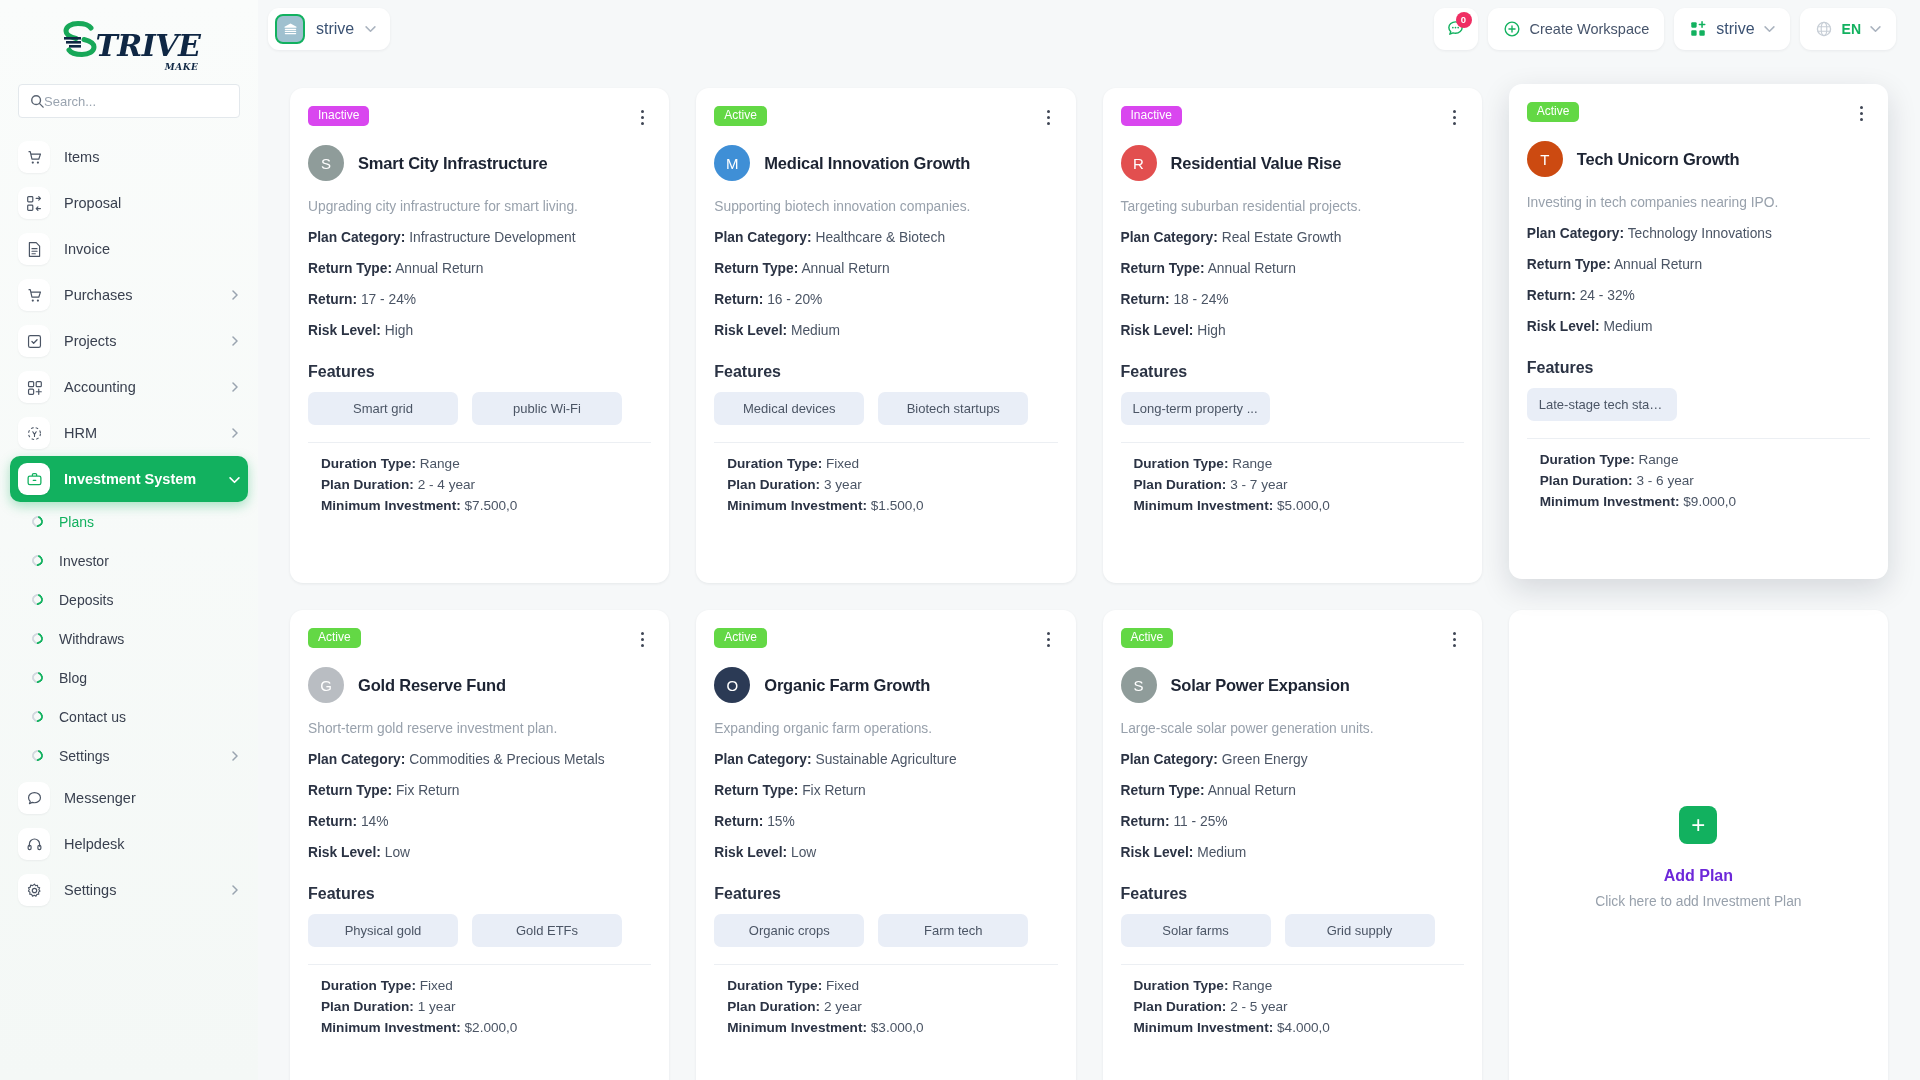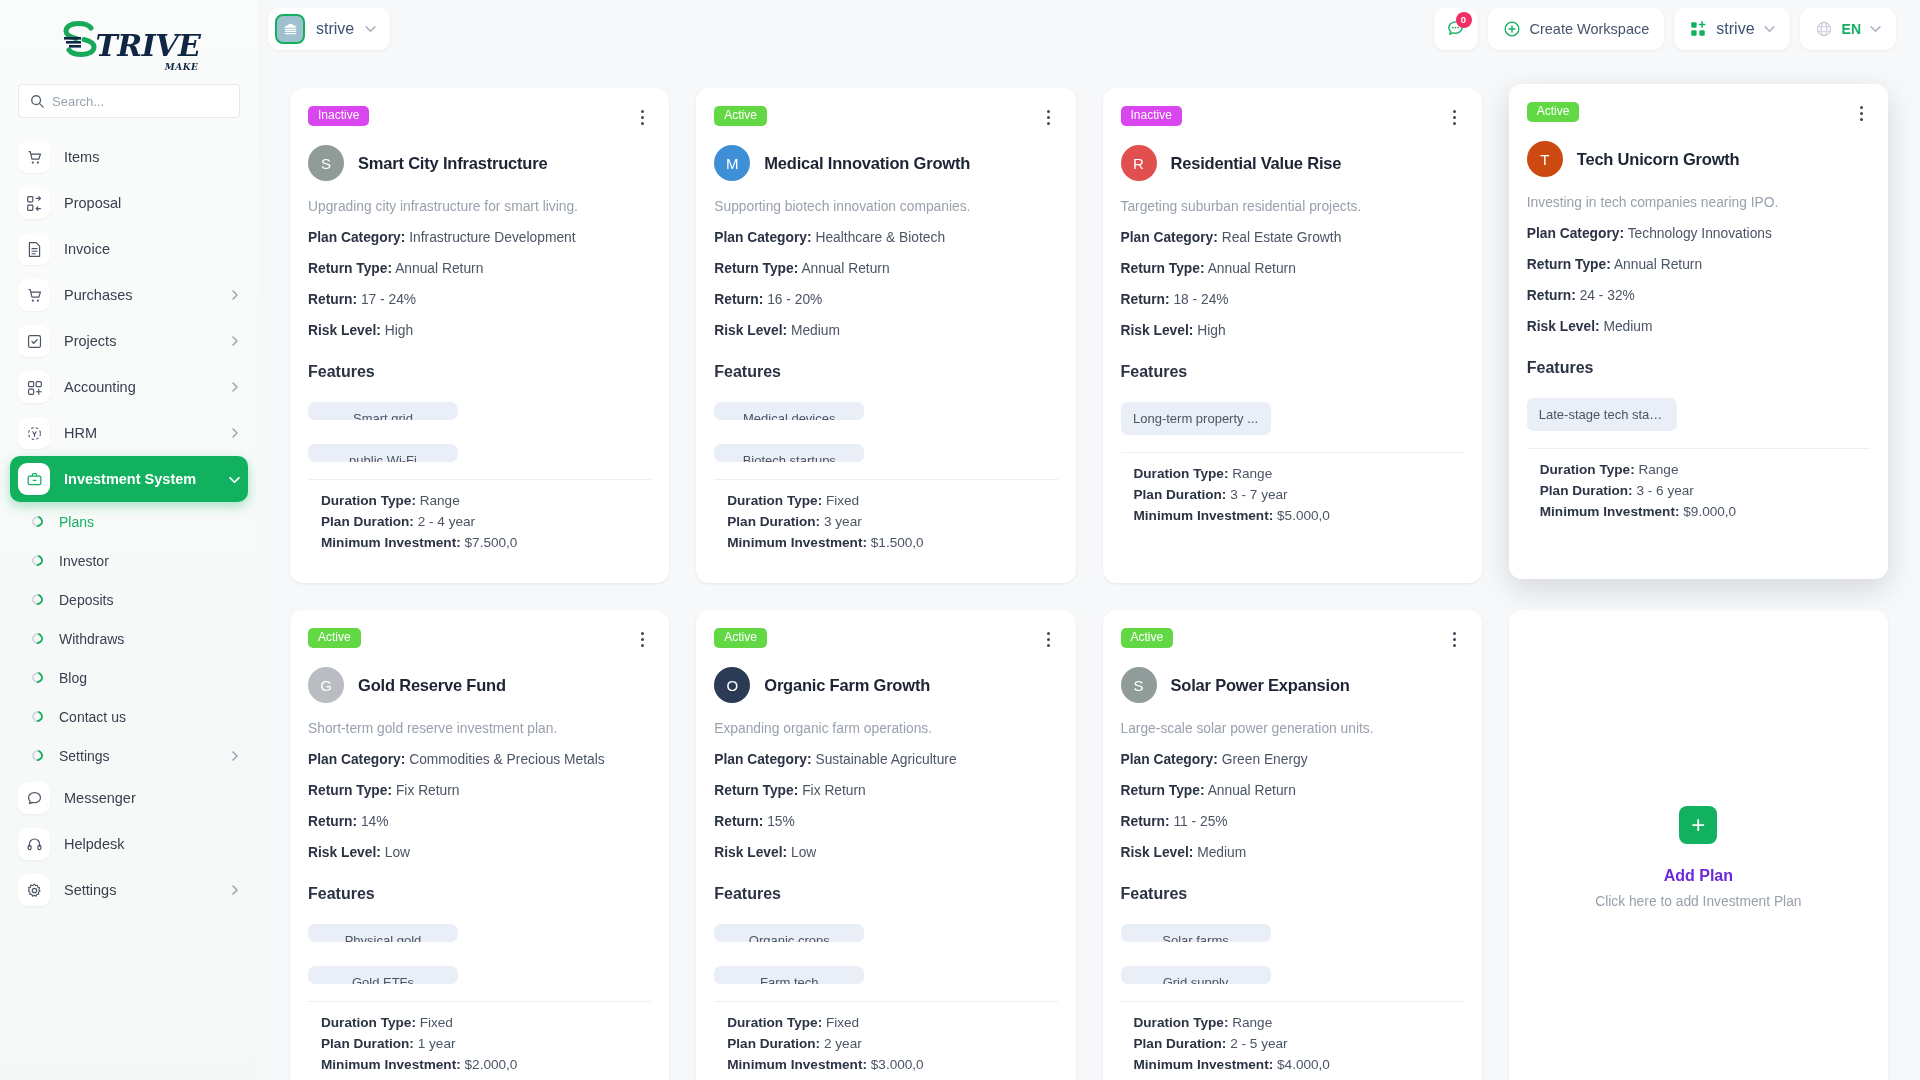--- a/index.html
+++ b/index.html
@@ -32,21 +32,21 @@
   .logo-sub {
     position: absolute; right: 2px; bottom: -11px;
     font-family: "DejaVu Serif", serif;
     font-size: 9px; font-weight: 700; font-style: italic;
     color: #0f2744; letter-spacing: 0.5px;
   }
 
   .search-box {
     margin: 6px 18px 14px 18px;
     height: 34px; border: 1px solid #e3e8ec; border-radius: 4px;
-    background: #fff; display: flex; align-items: center; gap: 8px;
+    background: #fff; display: flex; align-items: center; gap: 0;
     padding: 0 11px;
   }
   .search-box input {
     border: none; outline: none; background: transparent;
     font-family: "Liberation Sans", sans-serif;
     font-size: 13px; color: #6b7280; width: 100%;
   }
   .search-box input::placeholder { color: #9aa4b0; }
 
   .nav { flex: 1; overflow: hidden; padding-top: 2px; }
@@ -173,21 +173,21 @@
     color: #fff; font-size: 15px; font-weight: 500;
   }
   .card-name { font-size: 16.5px; font-weight: 700; color: #1d2433; letter-spacing: -.2px; }
 
   .desc { margin-top: 18px; font-size: 13.8px; color: #98a1ac; }
 
   .row { margin-top: 16px; font-size: 13.8px; color: #4b5565; }
   .row b { color: #2b3344; font-weight: 700; }
 
   .feat-title { margin-top: 25px; font-size: 16px; font-weight: 700; color: #2b3344; }
-  .chips { margin-top: 21px; display: flex; gap: 24px; flex-wrap: wrap; flex-direction: column; }
+  .chips { margin-top: 11px; display: flex; gap: 14px; flex-wrap: wrap; }
   .chip {
     background: #e9eef7; border-radius: 7px;
     padding: 9px 12px; font-size: 13px; color: #4b5565;
     text-align: center; flex: 1 1 0; min-width: 0;
     white-space: nowrap; overflow: hidden; text-overflow: ellipsis;
     max-width: 150px;
   }
   .chips.single .chip { flex: 0 0 auto; }
 
   .divider { margin-top: 17px; border-top: 1px solid #eceff3; }

